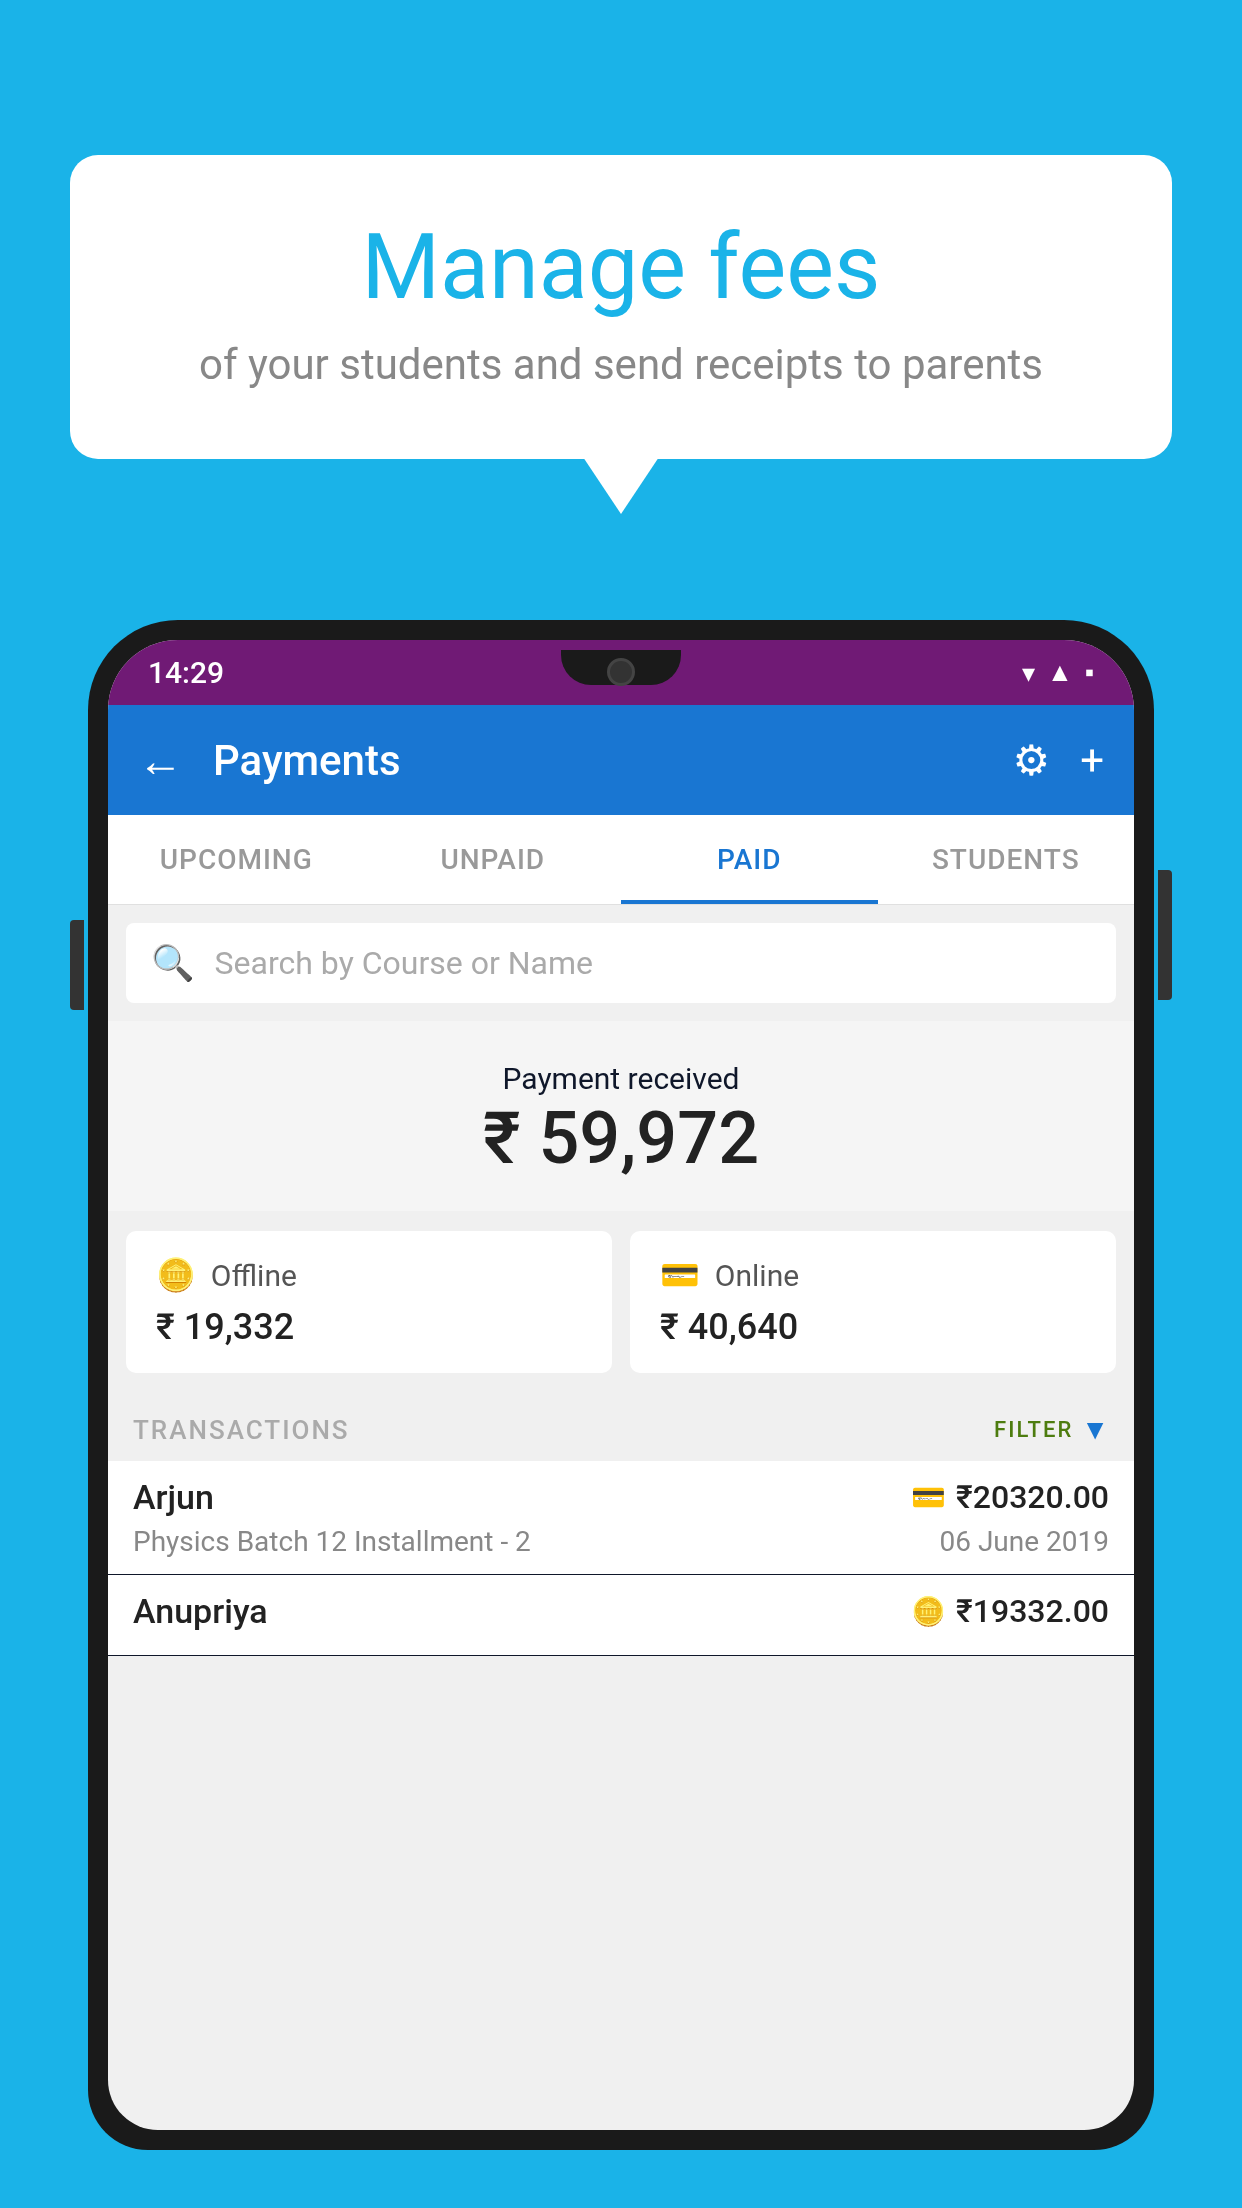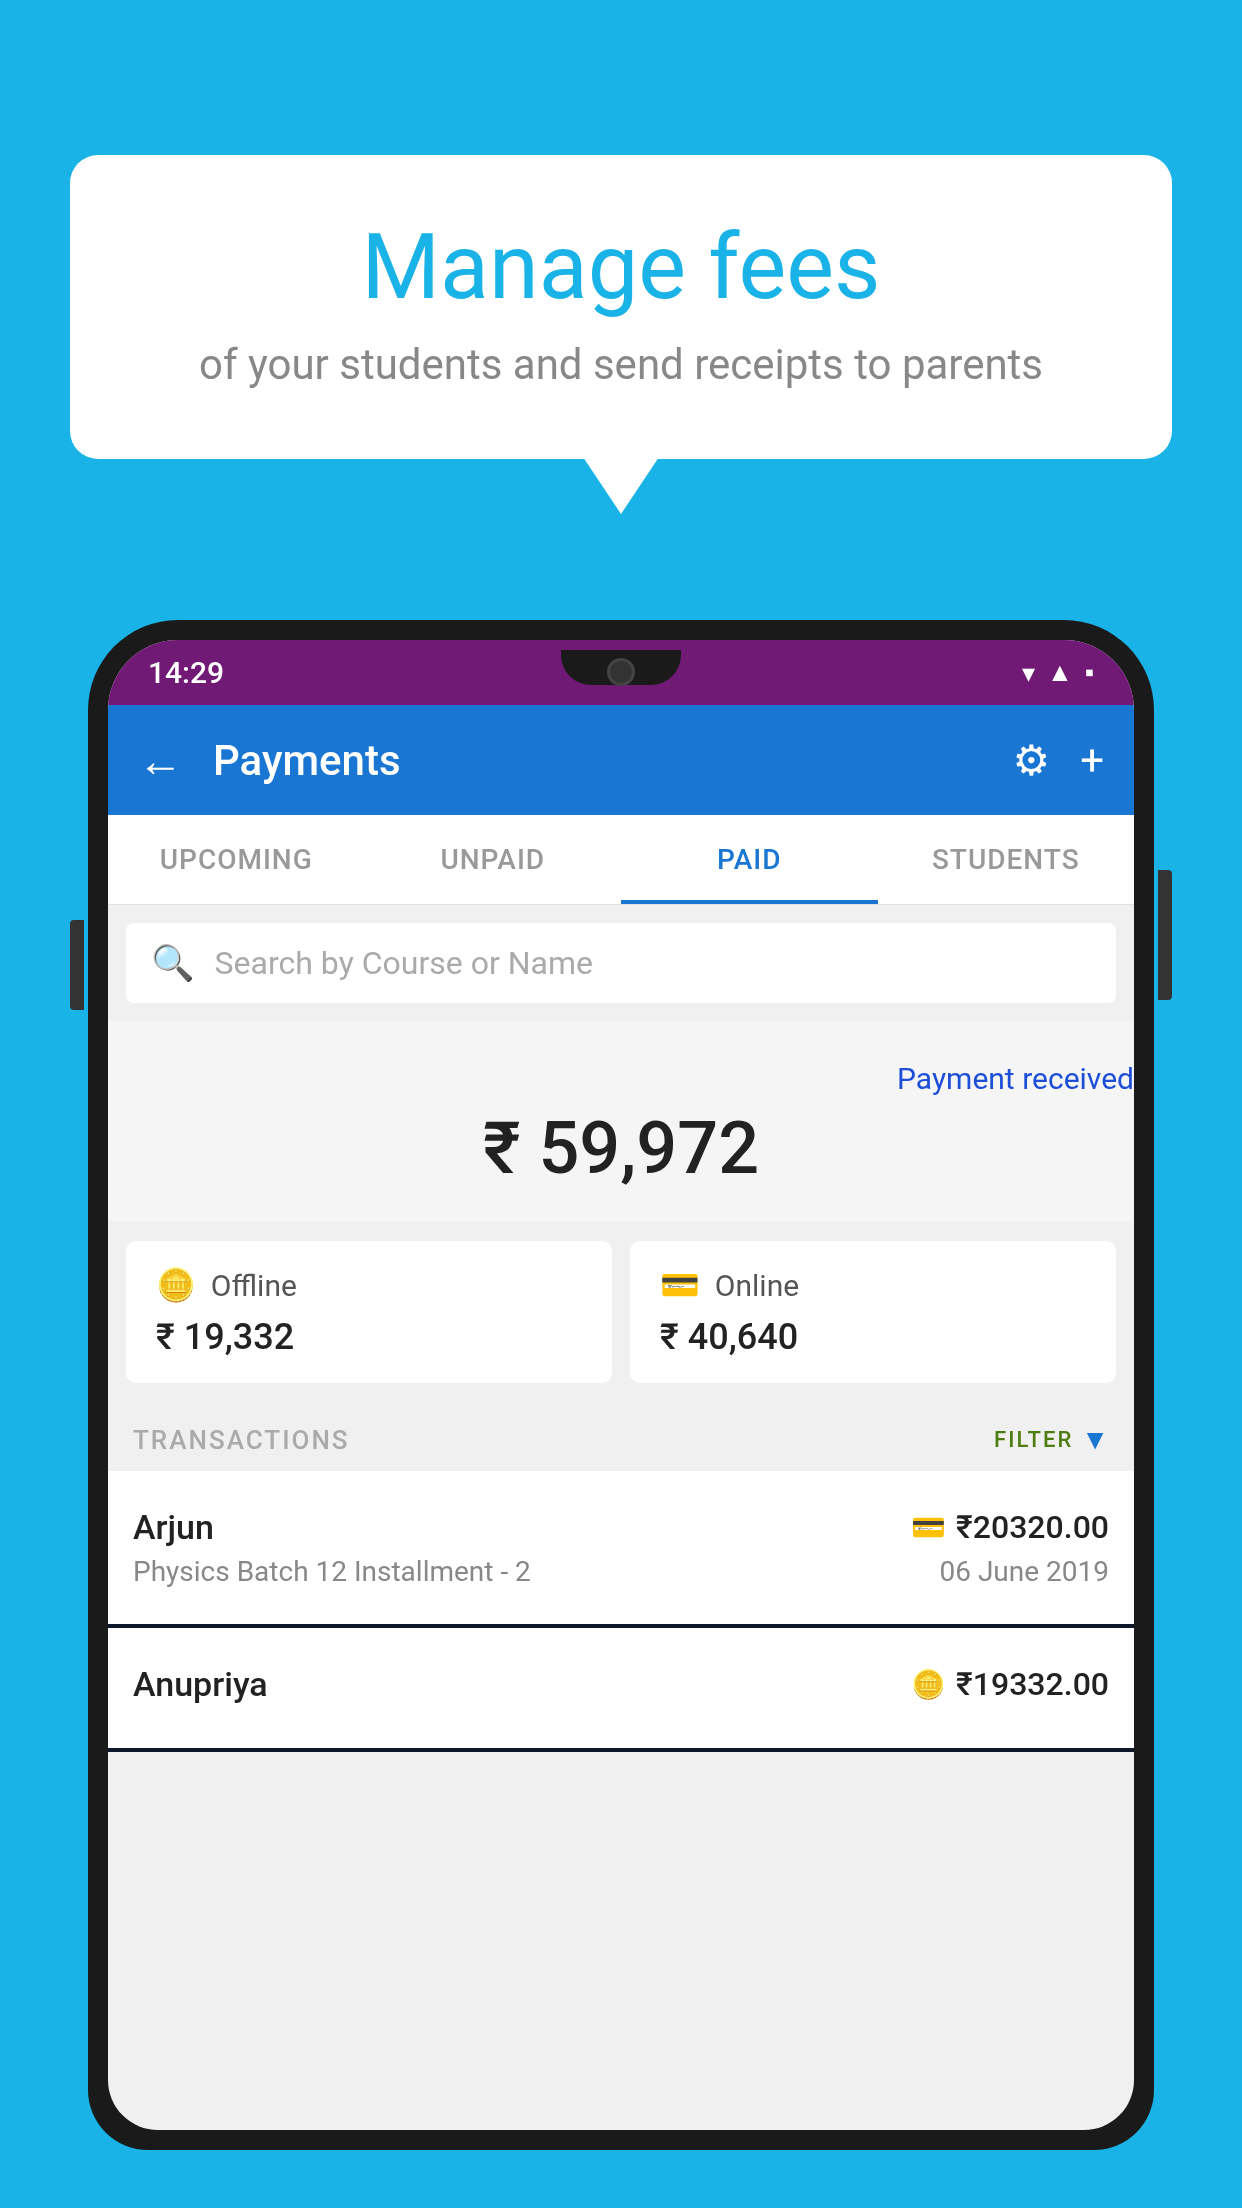--- a/index.html
+++ b/index.html
@@ -249,23 +249,21 @@
 
     
     .payment-received {
       background: #f5f5f5;
       text-align: center;
       padding: 40px 0 30px;
     }
 
     .payment-label {
       font-size: 30px;
-      color: #1d4ed8;
-      margin-bottom: 10px;
-      text-align: right;
+      color: #0f172a;
     }
 
     .payment-amount {
       font-size: 72px;
       font-weight: 500;
       color: #222;
     }
 
     
     .payment-cards {
@@ -327,22 +325,22 @@
     }
 
     .filter-icon {
       color: #1976d2;
       font-size: 28px;
     }
 
     
     .transaction-item {
       background: white;
-      padding: 36px 25px;
-      border-bottom: 4px solid #0f172a;
+      padding: 16px 25px;
+      border-bottom: 1px solid #0f172a;
     }
 
     .transaction-row {
       display: flex;
       justify-content: space-between;
       align-items: center;
       margin-bottom: 8px;
     }
 
     .transaction-name {

